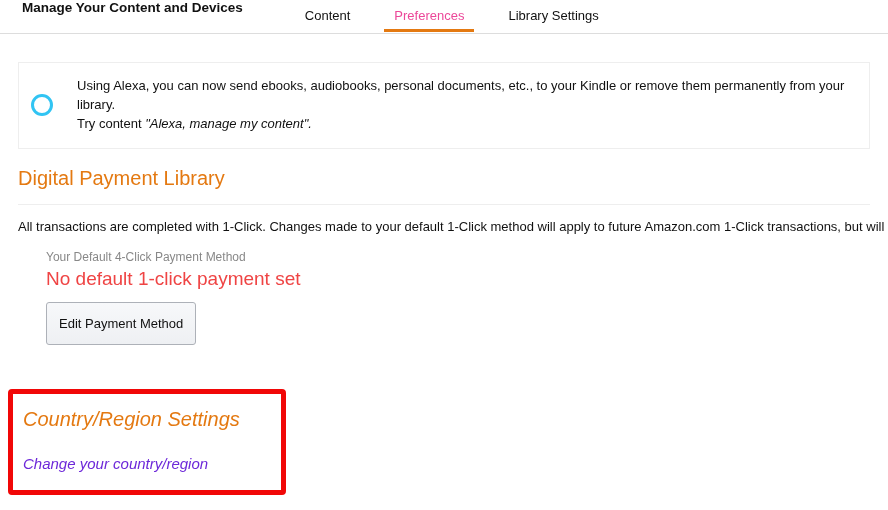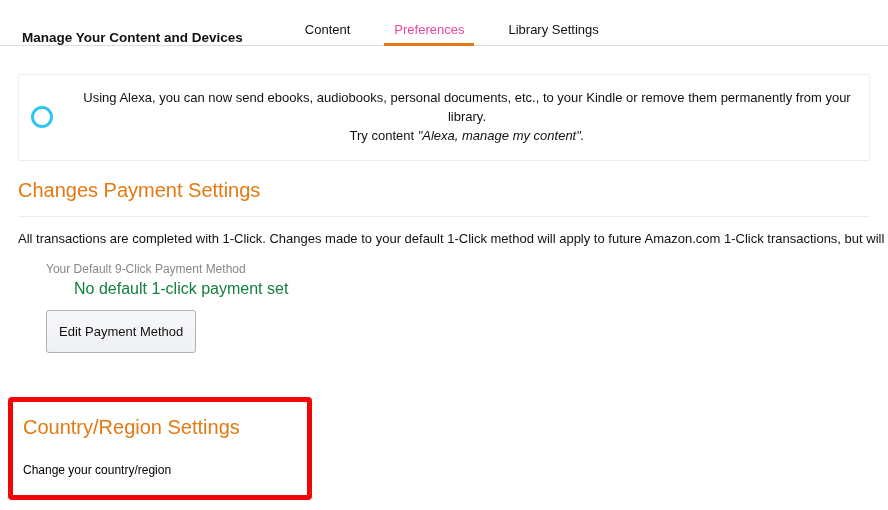--- a/index.html
+++ b/index.html
@@ -5,24 +5,24 @@
     * { margin: 0; padding: 0; box-sizing: border-box; }
     body {
       font-family: Arial, Helvetica, sans-serif;
       font-size: 13px;
       color: #111;
       width: 888px;
       background: #fff;
     }
     .topbar {
       display: flex;
-      align-items: flex-end;
+      align-items: flex-start;
       border-bottom: 1px solid #ddd;
       padding: 0 16px 0 22px;
-      height: 46px;
+      height: 34px;
     }
     .page-title {
       font-size: 13.5px;
       font-weight: 700;
       color: #111;
       margin-right: 40px;
     }
     .nav {
       display: flex;
       gap: 0;
@@ -46,21 +46,20 @@
       height: 3px;
       background: #e47911;
     }
     .alexa-box {
       margin: 28px 18px 10px 18px;
       border: 1px solid #eee;
       padding: 14px 12px 14px 12px;
       display: flex;
       align-items: center;
       gap: 24px;
-      text-align: center;
     }
     .alexa-ring {
       width: 22px;
       height: 22px;
       border: 3px solid #31c4f3;
       border-radius: 50%;
       flex-shrink: 0;
     }
     .alexa-text {
       font-size: 13px;
@@ -93,51 +92,51 @@
     .payment-block {
       padding-left: 28px;
       padding-bottom: 16px;
     }
     .small-label {
       font-size: 12px;
       color: #888;
       margin-bottom: 4px;
     }
     .payment-status {
-      font-size: 16px;
-      color: #15803d;
+      font-size: 19px;
+      color: #ef4444;
       margin-bottom: 12px;
-      margin-left: 28px;
     }
     .edit-btn {
       display: inline-block;
       border: 1px solid #adb1b8;
       border-radius: 3px;
       background: linear-gradient(#f7f8fa, #eef0f3);
       padding: 13px 12px;
       font-size: 13px;
       color: #111;
       cursor: pointer;
     }
     .highlight-box {
       border: 5px solid #f10707;
       border-radius: 4px;
       margin: 28px 0 24px 8px;
-      width: 304px;
+      width: 278px;
       padding: 14px 10px 18px 10px;
+      font-style: italic;
     }
     .highlight-box .hl-heading {
       font-size: 20px;
       color: #e47911;
       font-weight: 400;
       margin-bottom: 24px;
     }
     .highlight-box .hl-sub {
-      font-size: 12px;
-      color: #000000;
+      font-size: 15px;
+      color: #6d28d9;
     }
     .households-heading {
       font-size: 20px;
       color: #e47911;
       font-weight: 400;
       margin: 0 18px 16px 18px;
     }
   </style>
 </head>
 <body>
@@ -153,25 +152,25 @@
 
 <div class="alexa-box">
   <div class="alexa-ring"></div>
   <div class="alexa-text">
     <span>Using Alexa, you can now send ebooks, audiobooks, personal documents, etc., to your Kindle or remove them permanently from your library.</span><br>
     <span>Try content </span><span class="quote">"Alexa, manage my content".</span>
   </div>
 </div>
 
 <div class="section">
-  <h2 class="section-heading">Changes Payment Settings</h2>
+  <h2 class="section-heading">Digital Payment Library</h2>
   <div class="divider"></div>
   <div class="body-text">All transactions are completed with 1-Click. Changes made to your default 1-Click method will apply to future Amazon.com 1-Click transactions, but will n</div>
   <div class="payment-block">
-    <div class="small-label">Your Default 9-Click Payment Method</div>
+    <div class="small-label">Your Default 4-Click Payment Method</div>
     <div class="payment-status">No default 1-click payment set</div>
     <div class="edit-btn">Edit Payment Method</div>
   </div>
 </div>
 
 <div class="highlight-box">
   <div class="hl-heading">Country/Region Settings</div>
   <div class="hl-sub">Change your country/region</div>
 </div>
 

